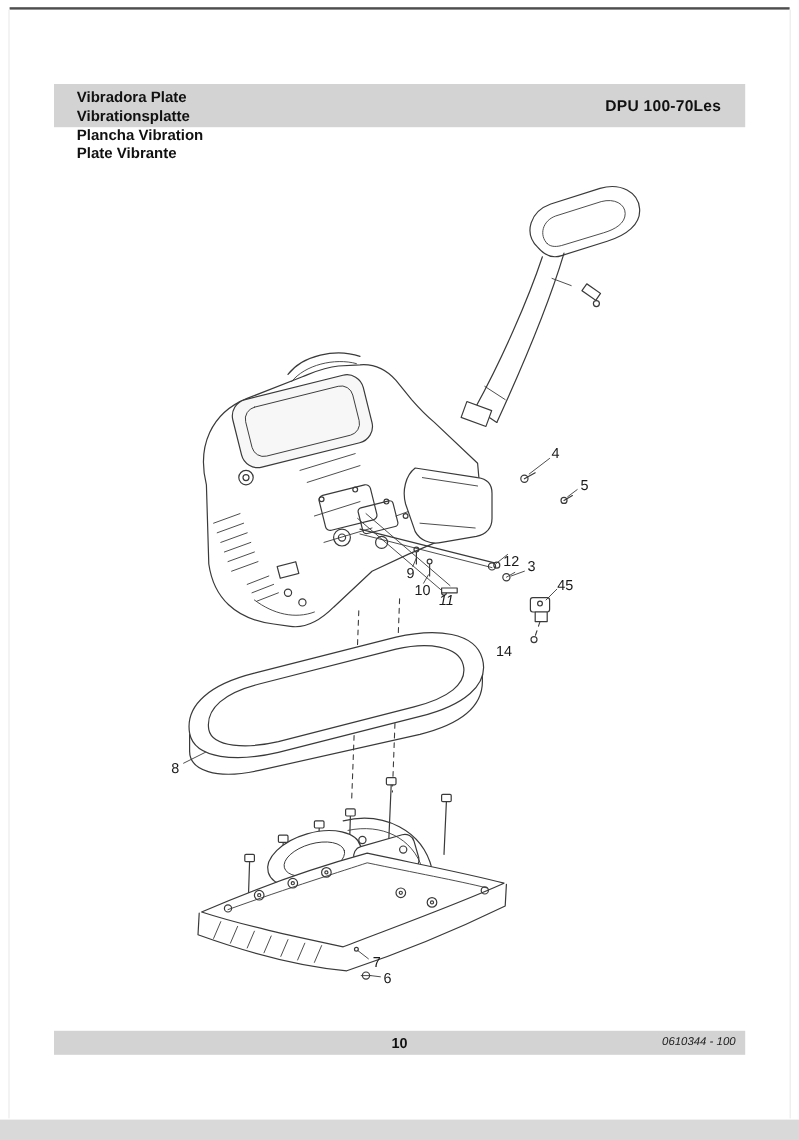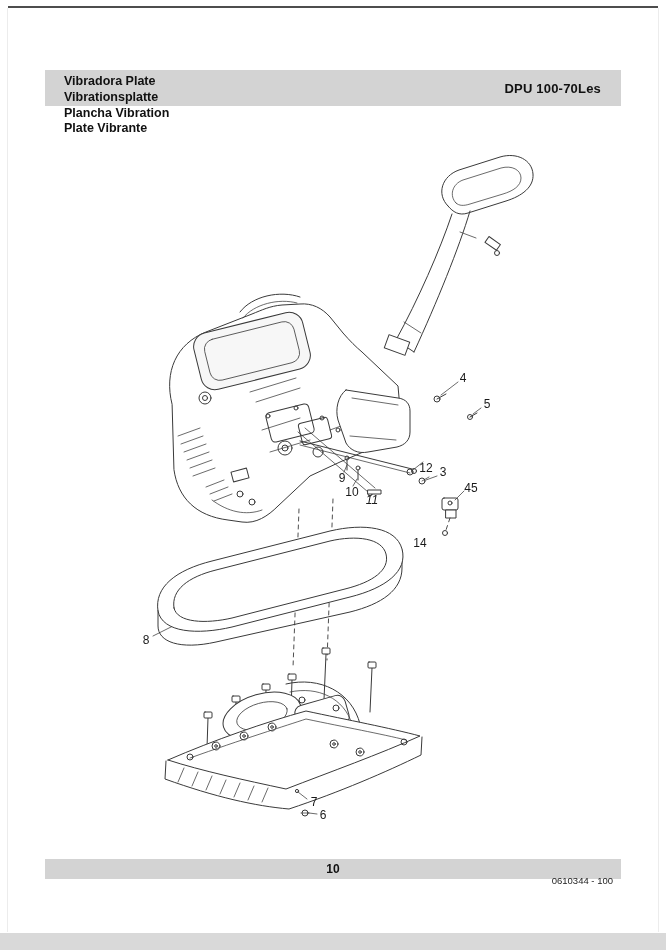--- a/index.html
+++ b/index.html
@@ -41,21 +41,21 @@
   }
   .footer-bar{
     position:absolute;left:45px;top:859px;width:576px;height:20px;
     background:var(--band);
   }
   .page-number{
     position:absolute;left:0;right:0;text-align:center;
     font-weight:bold;font-size:12px;line-height:20px;
   }
   .doc-number{
-    position:absolute;right:8px;top:12px;font-size:9.5px;line-height:20px;color:#222;
+    position:absolute;right:8px;top:0;font-size:9.5px;line-height:20px;color:#222;font-style:italic;
   }
   
   .art{stroke:var(--line);stroke-width:1;fill:none;stroke-linecap:round;stroke-linejoin:round;}
   .art .fillw{fill:#ffffff;}
   .art .fillg{fill:#f7f7f7;}
   .art .dash{stroke-dasharray:4 4;stroke-width:0.9;}
   .art .thin{stroke-width:0.75;}
 </style>
 </head>
 <body>

